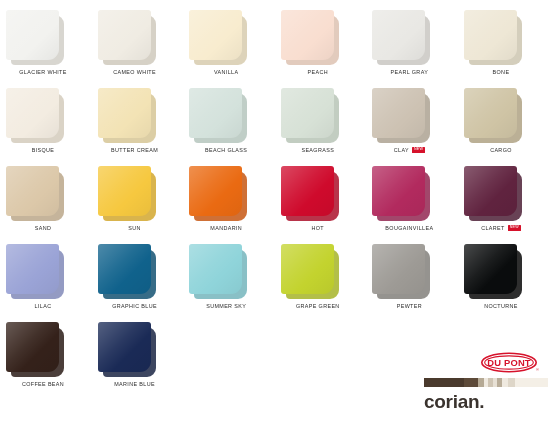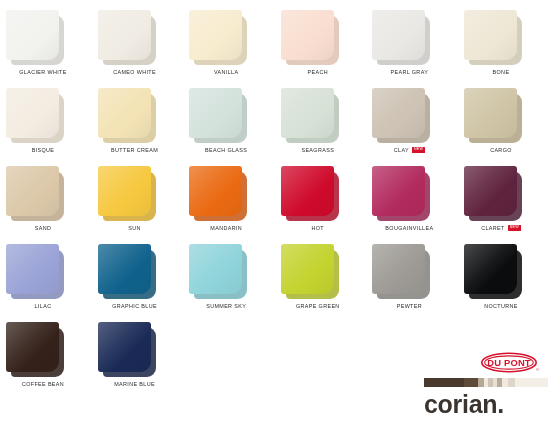--- a/index.html
+++ b/index.html
@@ -137,21 +137,21 @@
     width: 124px;
     height: 9px;
     display: flex;
   }
   .brandbar i { display: block; height: 100%; }
 
   .corian {
     position: absolute;
     left: 0px;
     top: 40px;
-    font-size: 25px;
+    font-size: 19px;
     font-weight: bold;
     color: #3a332e;
     letter-spacing: -0.3px;
     font-family: "Liberation Sans", sans-serif;
     line-height: 1;
   }
   .corian .dot { color: #3a332e; }
 </style>
 </head>
 <body>

